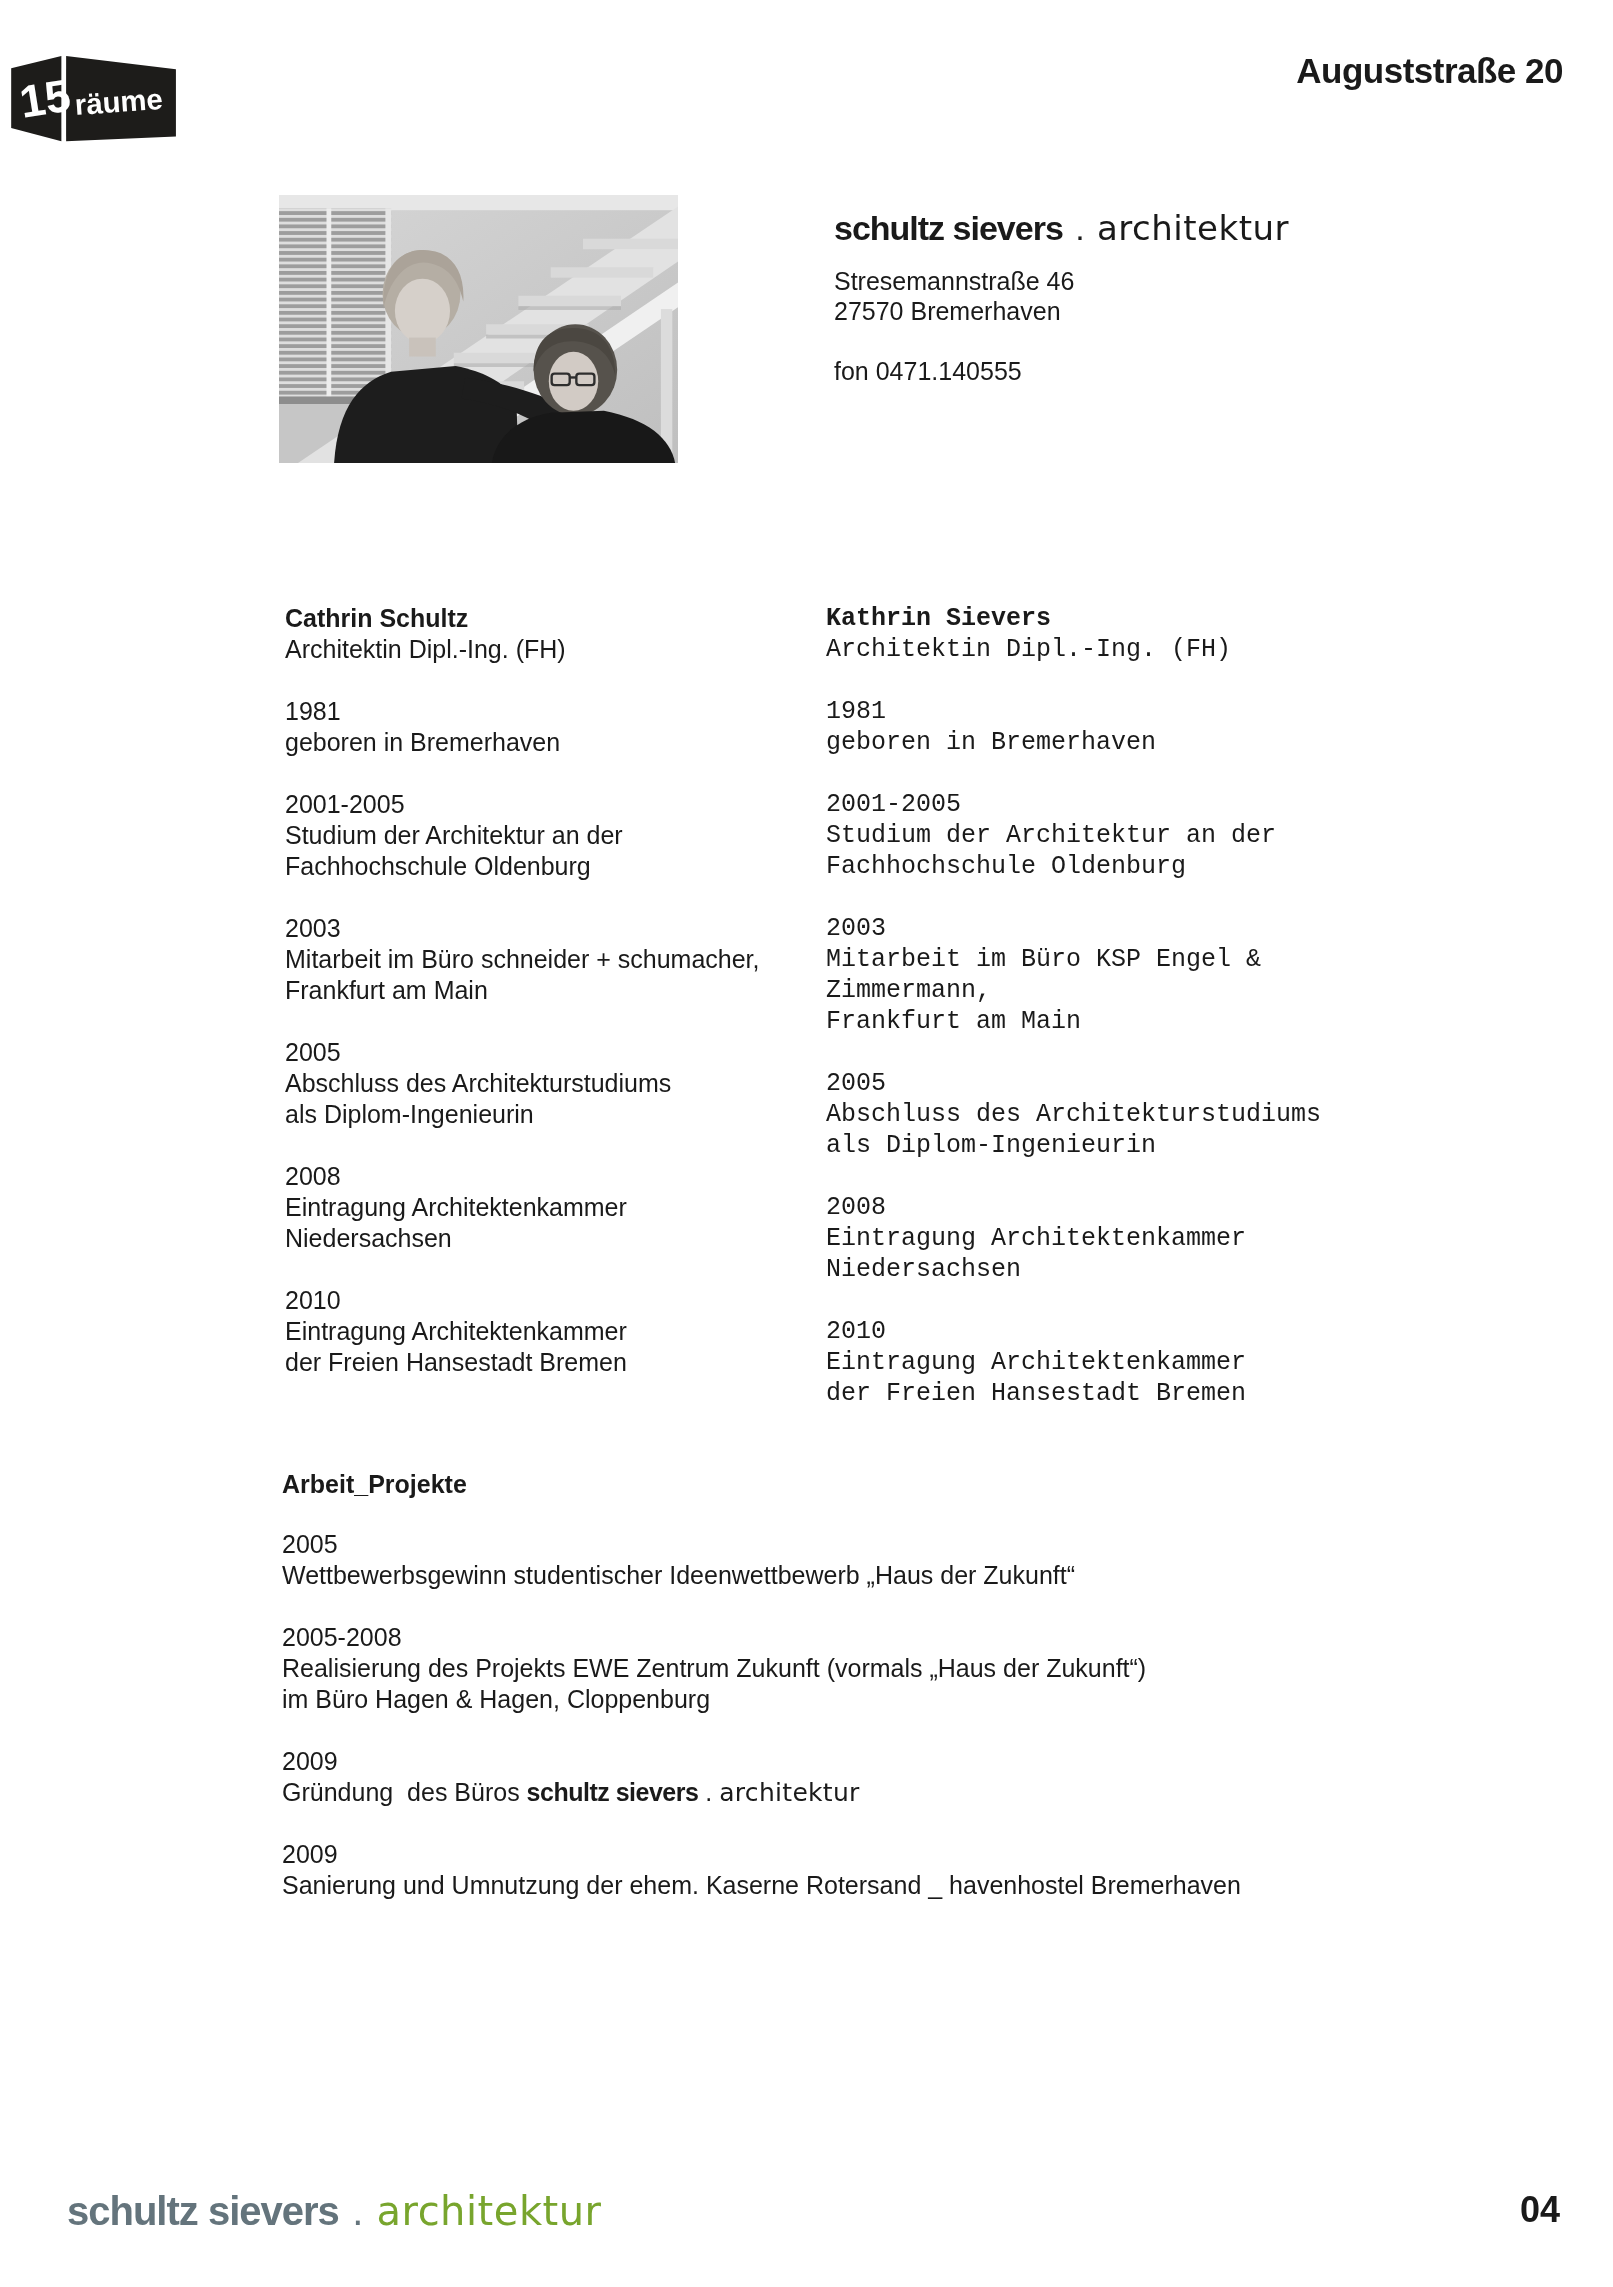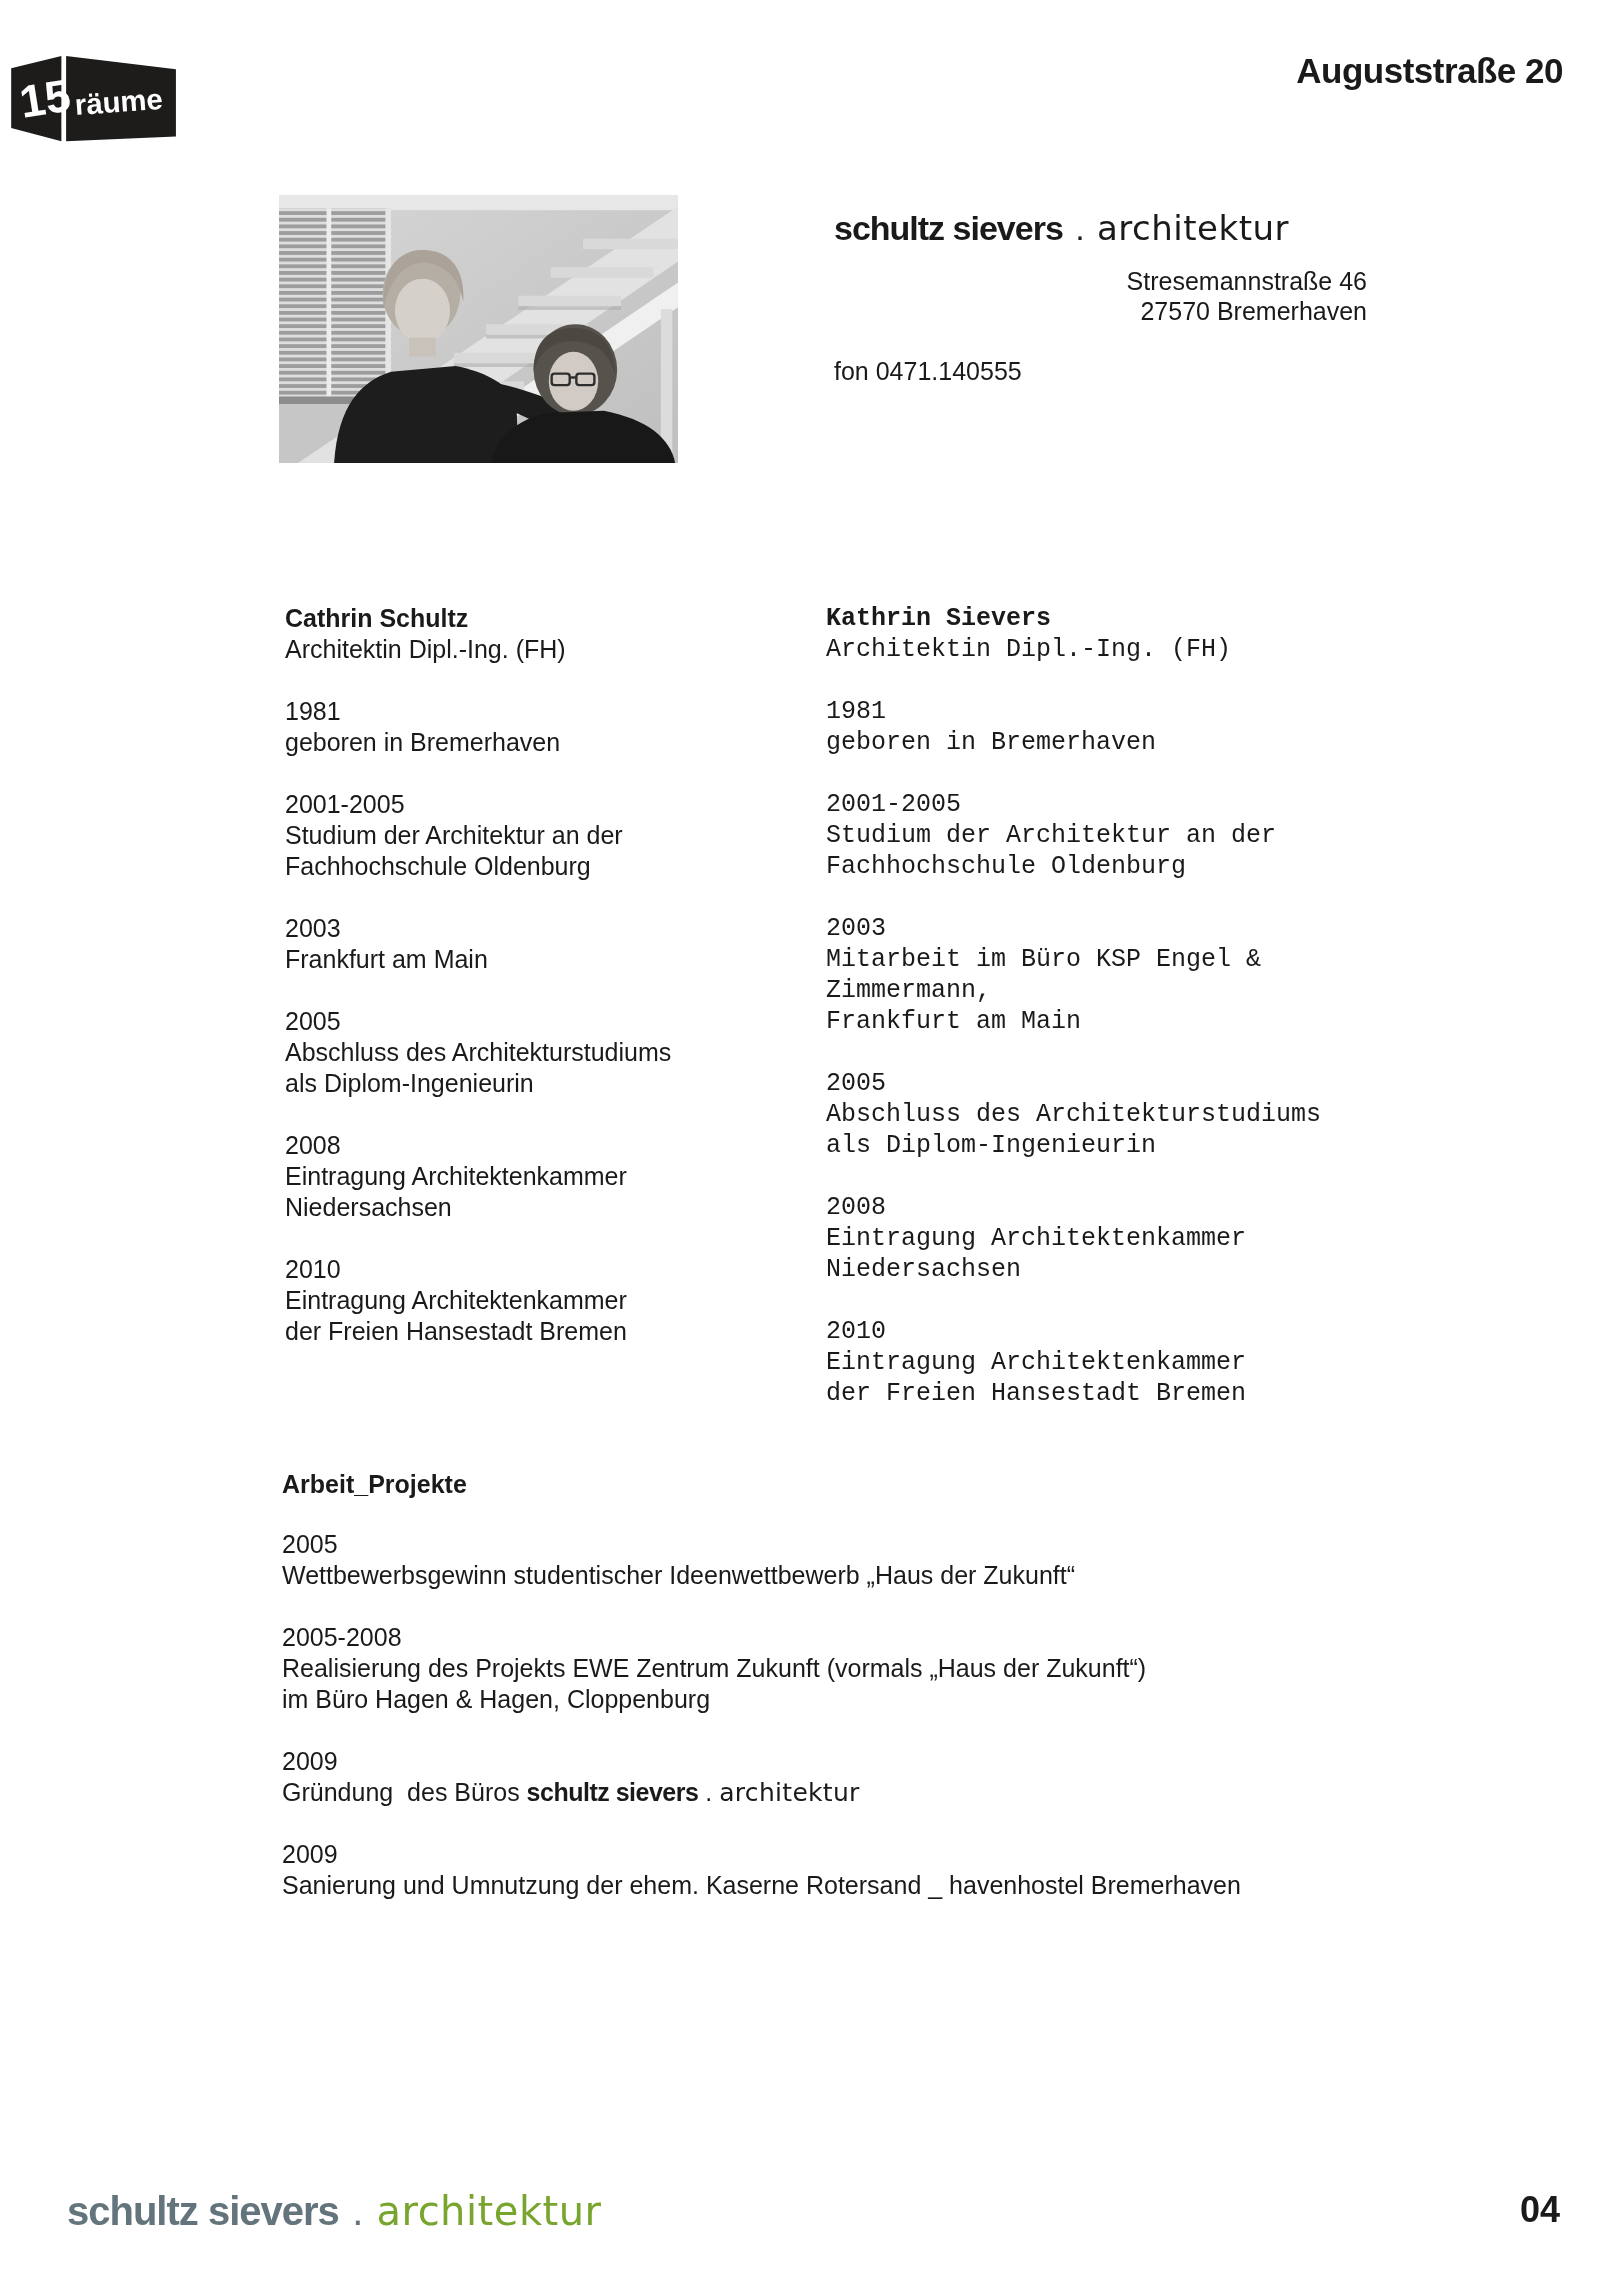--- a/index.html
+++ b/index.html
@@ -19,21 +19,21 @@
   
   .photo { left:279px; top:195px; width:399px; height:268px; }
   .photo svg { display:block; width:100%; height:100%; }
 
   
   .firm { left:834px; top:207px; width:533px; }
   .firm-name { font-size:34px; line-height:42px; white-space:nowrap; }
   .fn-bold { font-weight:bold; letter-spacing:-1px; }
   .fn-sep  { display:inline-block; margin:0 12.4px; }
   .fn-light{ font-family:"DejaVu Sans", sans-serif; font-weight:normal; letter-spacing:0.5px; }
-  .firm-address { margin-top:18px;text-align:right; }
+  .firm-address { margin-top:18px; }
   .firm-contact { margin-top:31px; }
   .cline { font-size:25px; line-height:29.5px; }
 
   
   .col { top:603px; width:533px; }
   .col-a { left:285px; }
   .col-b { left:826px;font-family:Liberation Mono, monospace; }
   .line { font-size:25px; line-height:31px; }
   .b { font-weight:bold; }
   .group { margin-top:31px; }
@@ -152,20 +152,21 @@
       <div class="line">1981</div>
       <div class="line">geboren in Bremerhaven</div>
     </div>
     <div class="group">
       <div class="line">2001-2005</div>
       <div class="line">Studium der Architektur an der</div>
       <div class="line">Fachhochschule Oldenburg</div>
     </div>
     <div class="group">
       <div class="line">2003</div>
+      <div class="line">Mitarbeit im Büro schneider + schumacher,</div>
       <div class="line">Frankfurt am Main</div>
     </div>
     <div class="group">
       <div class="line">2005</div>
       <div class="line">Abschluss des Architekturstudiums</div>
       <div class="line">als Diplom-Ingenieurin</div>
     </div>
     <div class="group">
       <div class="line">2008</div>
       <div class="line">Eintragung Architektenkammer</div>

